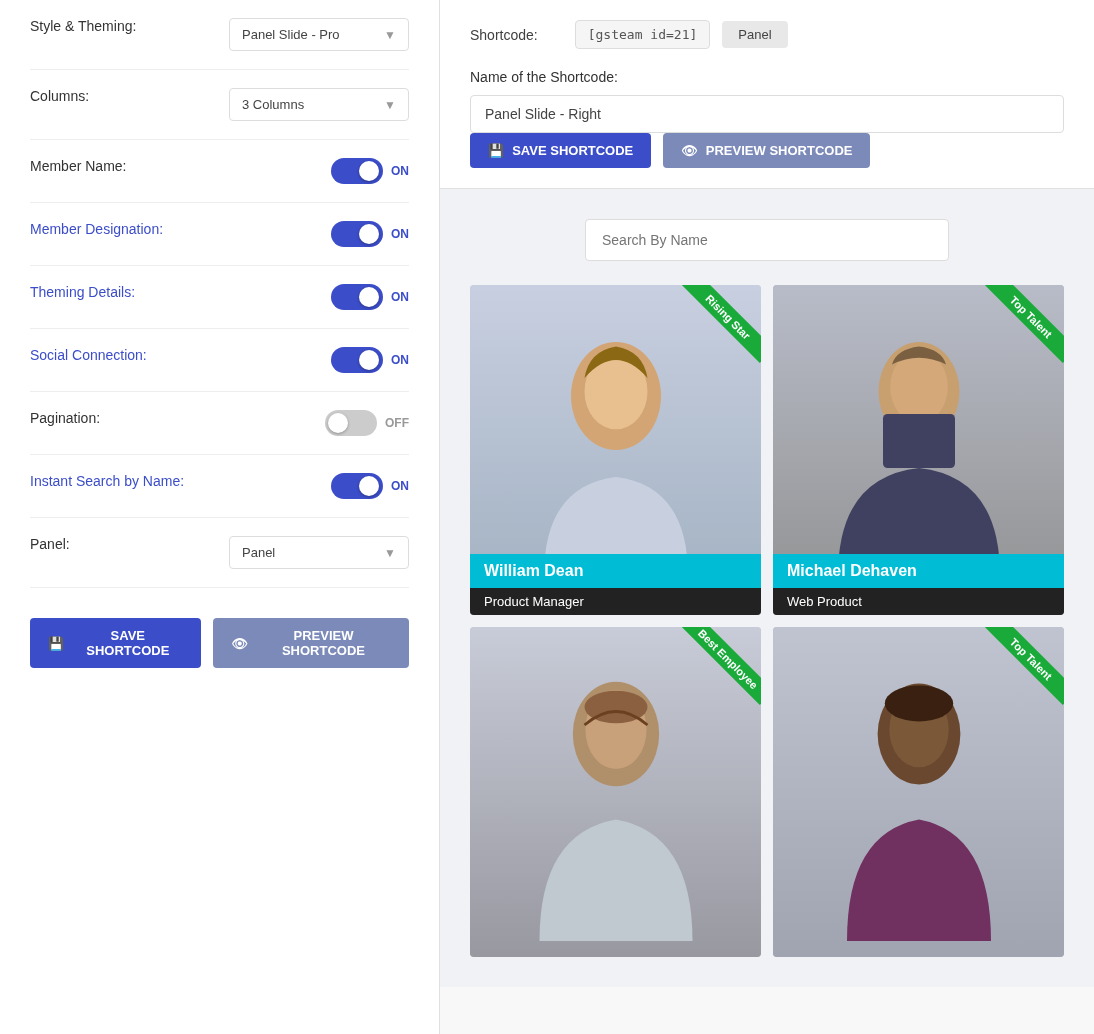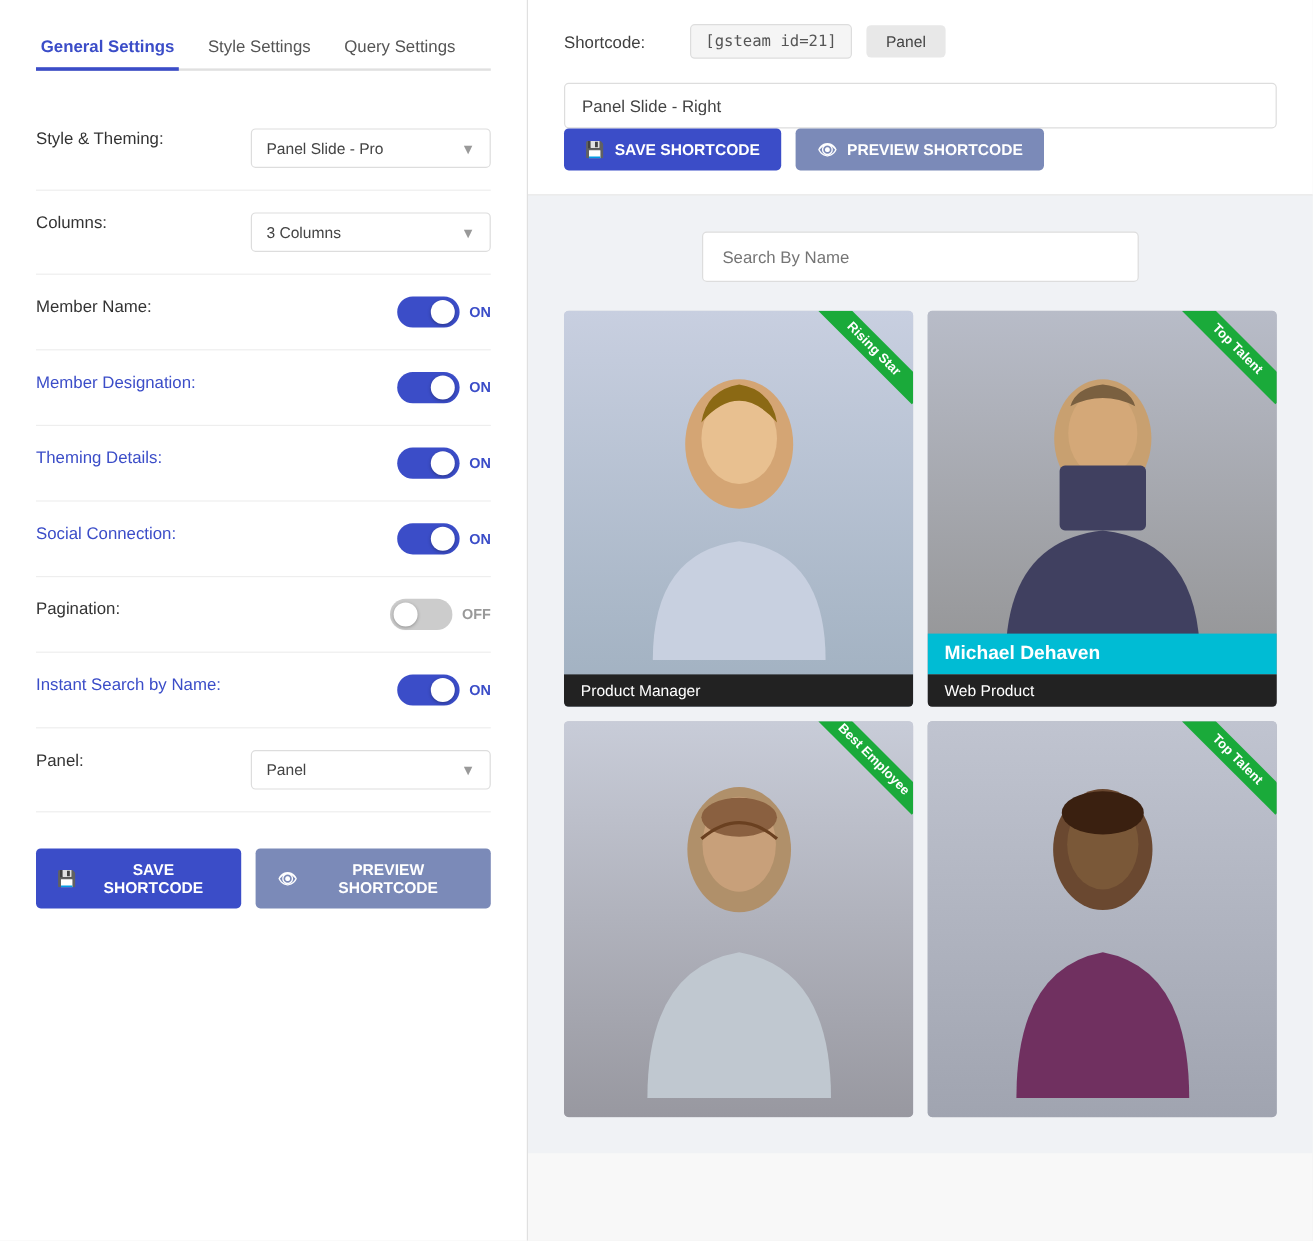--- a/index.html
+++ b/index.html
@@ -55,21 +55,21 @@
       font-size: 14px;
       color: #333;
     }
 
     .setting-label.blue {
       color: #3b4dc8;
     }
 
     
     .dropdown {
-      width: 200px;
+      width: 180px;
       border: 1px solid #ddd;
       border-radius: 4px;
       padding: 8px 12px;
       font-size: 13px;
       color: #444;
       background: #fff;
       display: flex;
       align-items: center;
       justify-content: space-between;
       cursor: pointer;
@@ -339,25 +339,20 @@
 
     .panel-label {
       width: 160px;
     }
   </style>
 </head>
 <body>
 
 <div class="left-panel">
 
-  <div class="tabs">
-    <div class="tab active">General Settings</div>
-    <div class="tab">Style Settings</div>
-    <div class="tab">Query Settings</div>
-  </div>
 
   <div class="setting-row">
     <span class="setting-label">Style &amp; Theming:</span>
     <div class="dropdown">
       <span>Panel Slide - Pro</span>
       <span class="dropdown-arrow">▼</span>
     </div>
   </div>
 
   <div class="setting-row">
@@ -451,20 +446,21 @@
 
 <div class="right-panel">
 
   <div class="shortcode-section">
     <div class="shortcode-row">
       <span class="shortcode-label">Shortcode:</span>
       <span class="shortcode-code">[gsteam id=21]</span>
       <button class="copy-btn">Panel</button>
     </div>
 
+    <div class="shortcode-name-label">Name of the Shortcode:</div>
     <input type="text" class="shortcode-name-input" value="Panel Slide - Right" style="">
 
     <div class="action-buttons">
       <button class="btn-primary">
         <span>💾</span>
         <span>SAVE SHORTCODE</span>
       </button>
       <button class="btn-secondary">
         <span>👁</span>
         <span>PREVIEW SHORTCODE</span>
@@ -483,20 +479,23 @@
             <ellipse cx="100" cy="80" rx="50" ry="60" fill="#d4a574"></ellipse>
             <path d="M20 280 Q20 180 100 170 Q180 180 180 280Z" fill="#c8d0e0"></path>
             <ellipse cx="100" cy="75" rx="35" ry="42" fill="#e8c090"></ellipse>
             <path d="M65 60 Q100 20 135 60 Q130 30 100 25 Q70 30 65 60Z" fill="#8b6914"></path>
           </svg>
         </div>
         <div class="ribbon-container">
           <div class="ribbon-text">Rising Star</div>
         </div>
         <div class="member-info">
+          <div class="member-name-bar">
+            <div class="member-name">William Dean</div>
+          </div>
           <div class="member-designation-bar">
             <div class="member-designation">Product Manager</div>
           </div>
         </div>
       </div>
 
       <div class="team-card person-2">
         <div style="width:100%;height:100%;background:linear-gradient(to bottom, #b8bcc8 0%, #909090 100%);display:flex;align-items:center;justify-content:center;overflow:hidden;">
           <svg viewBox="0 0 200 280" width="180" height="280" xmlns="http://www.w3.org/2000/svg">
             <ellipse cx="100" cy="75" rx="45" ry="55" fill="#c8a070"></ellipse>

